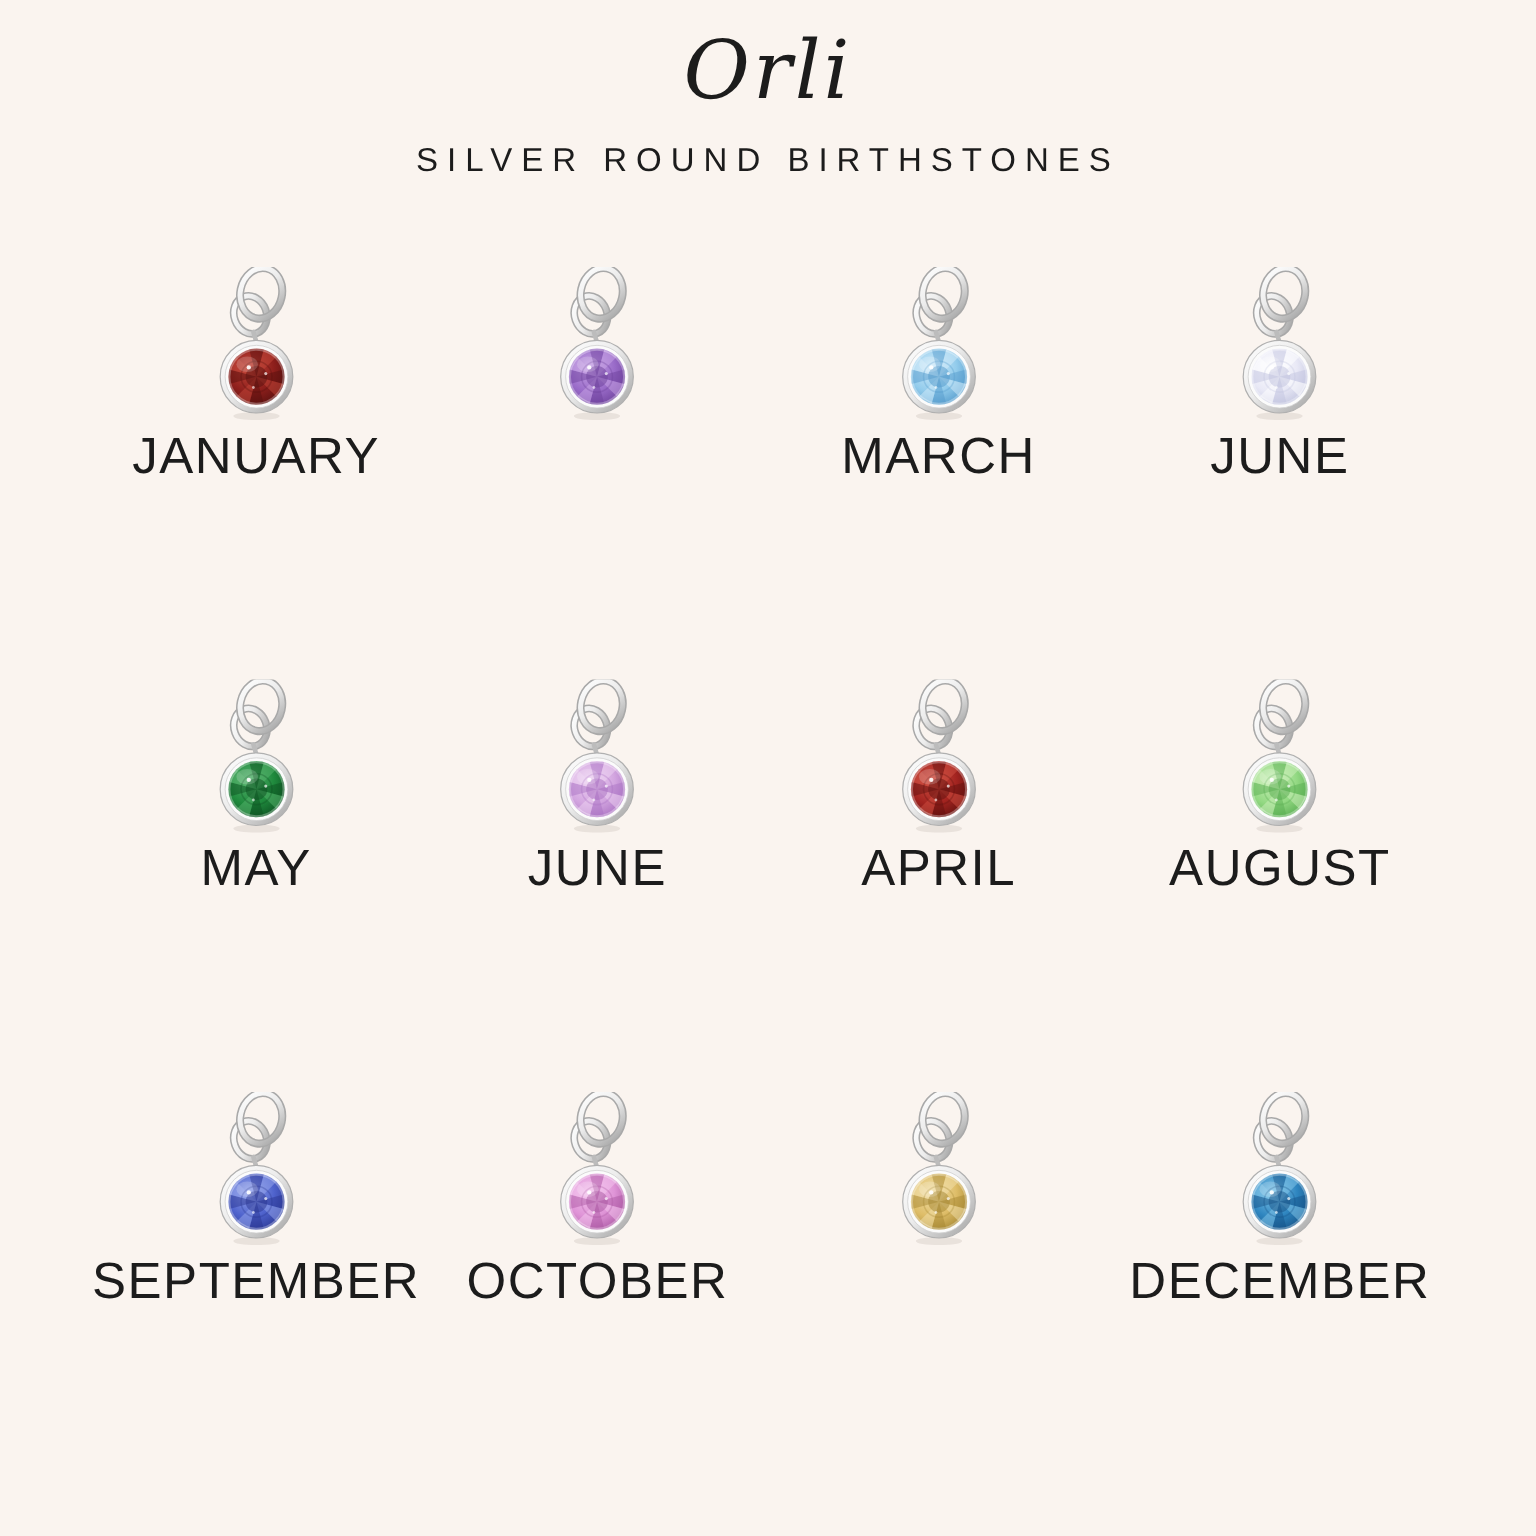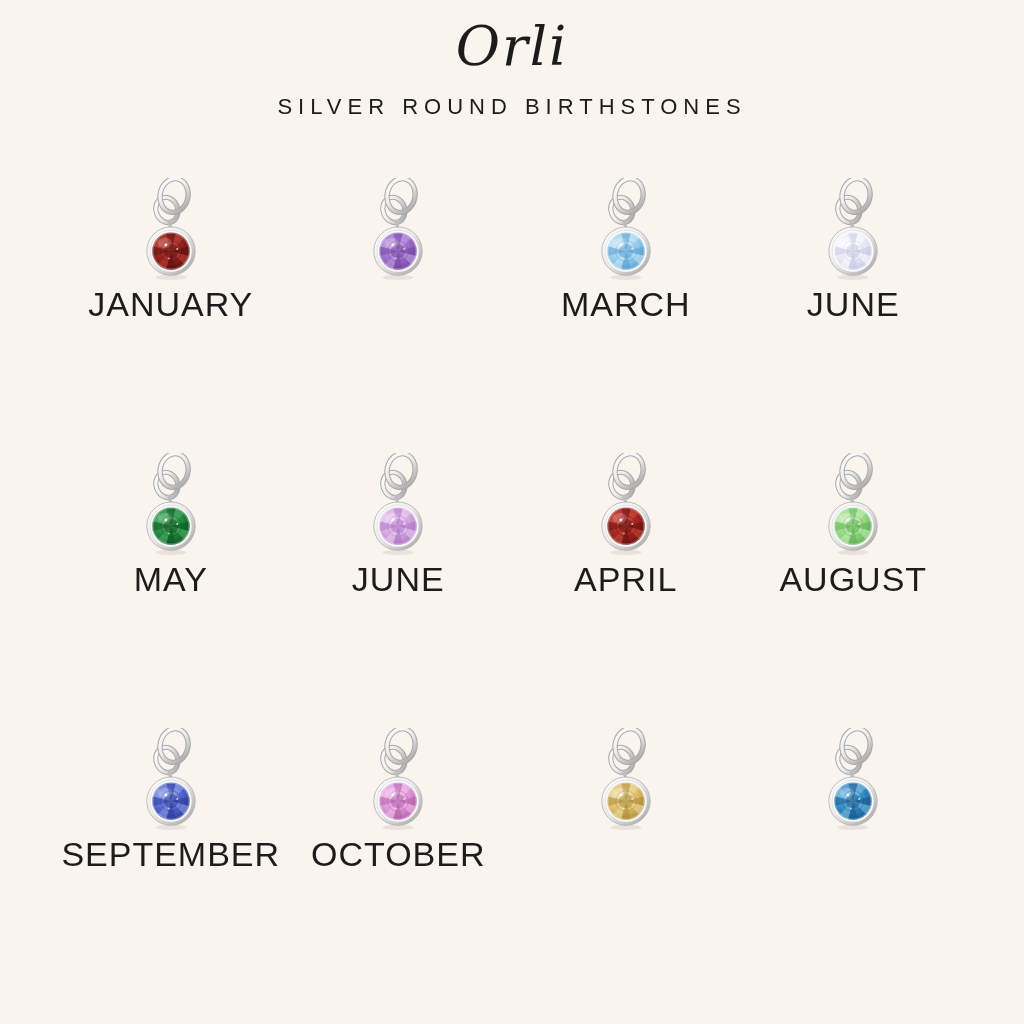--- a/index.html
+++ b/index.html
@@ -648,15 +648,16 @@
       <circle cx="30" cy="71" r="10" fill="none" stroke="#155084" stroke-opacity="0.3" stroke-width="1"></circle>
       <circle cx="30" cy="71" r="7" fill="#155084" fill-opacity="0.5"></circle>
       <circle cx="30" cy="71" r="17.599999999999998" fill="none" stroke="#ffffff" stroke-opacity="0.3" stroke-width="1.5"></circle>
       <ellipse cx="24" cy="63" rx="7" ry="5" fill="#ffffff" opacity="0.18"></ellipse>
       <circle cx="25" cy="65" r="1.4" fill="#ffffff" opacity="0.9"></circle>
       <circle cx="36" cy="69" r="1" fill="#ffffff" opacity="0.7"></circle>
       <circle cx="28" cy="78" r="0.9" fill="#ffffff" opacity="0.6"></circle>
     </g>
   </svg>
         </div>
+    <div class="label">DECEMBER</div>
   </div>
 </div>
 </div>
 
 </body></html>

